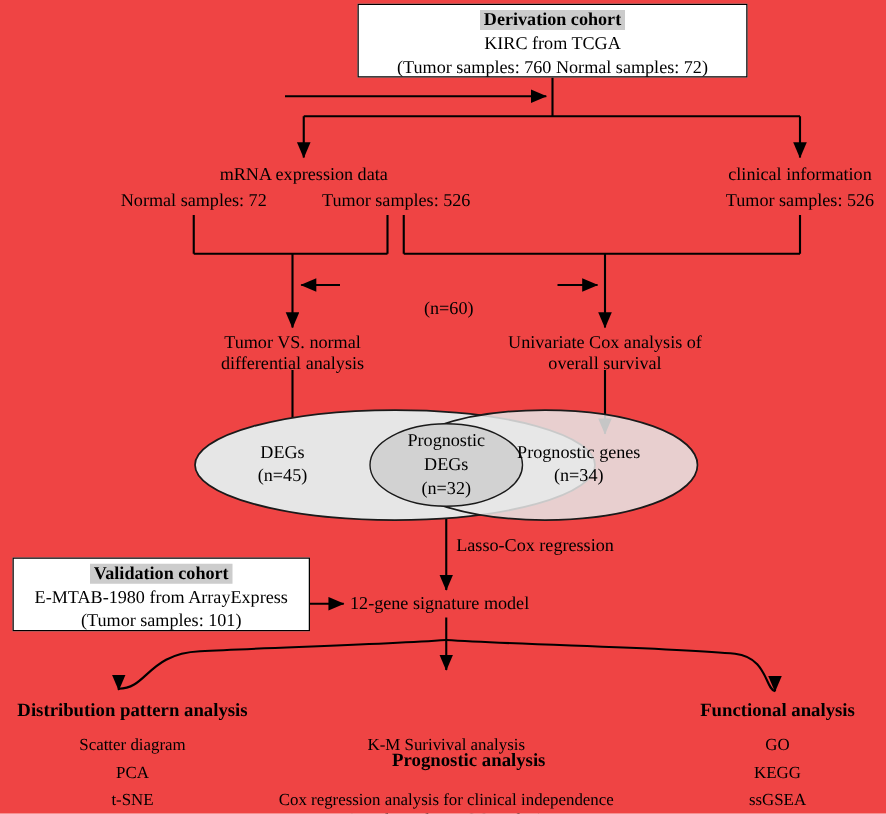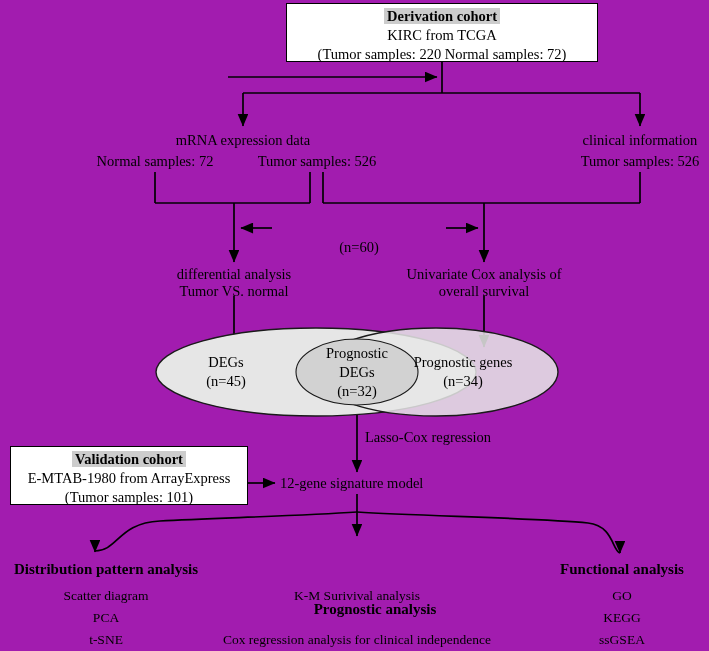--- a/index.html
+++ b/index.html
@@ -4,21 +4,21 @@
 <style>
   html, body {
     margin: 0;
     padding: 0;
     background: #ffffff;
   }
   #canvas {
     position: relative;
     width: 709px;
     height: 651px;
-    background: #a21caf;
+    background: #ef4444;
     font-family: "Liberation Serif", "DejaVu Serif", serif;
     color: #000000;
     overflow: hidden;
   }
   svg.lines {
     position: absolute;
     left: 0;
     top: 0;
     width: 709px;
     height: 651px;
@@ -120,38 +120,38 @@
       <line x1="95" y1="548" x2="95" y2="552" marker-end="url(#arw)"></line>
       <line x1="620" y1="549" x2="620" y2="553" marker-end="url(#arw)"></line>
     </g>
   </svg>
 
   <div class="boxed" style="left:286px; top:3px; width:312px; height:59px; padding-top:3px;">
     <div>
       <span class="bold hl">Derivation cohort</span>
     </div>
     <div>KIRC from TCGA</div>
-    <div>(Tumor samples: 220     Normal samples: 72)</div>
+    <div>(Tumor samples: 760     Normal samples: 72)</div>
   </div>
 
 
   <div class="txt ctr" style="left:243px; top:132px;">
     <div>mRNA expression data</div>
   </div>
   <div class="txt ctr" style="left:155px; top:153px;text-align:right;">Normal samples: 72</div>
   <div class="txt ctr" style="left:317px; top:153px;">Tumor samples: 526</div>
 
   <div class="txt ctr" style="left:640px; top:132px;">clinical information</div>
   <div class="txt ctr" style="left:640px; top:153px;">Tumor samples: 526</div>
 
   <div class="txt ctr" style="left:359px; top:239px;">(n=60)</div>
 
   <div class="txt ctr" style="left:234px; top:266px;">
+    <div>Tumor VS. normal</div>
     <div>differential  analysis</div>
-    <div>Tumor VS. normal</div>
   </div>
   <div class="txt ctr" style="left:484px; top:266px;">
     <div>Univariate Cox analysis of</div>
     <div>overall survival</div>
   </div>
 
   <div class="venn-wrap" style="left:155px; top:324px; width:404px; height:96px;">
     <svg width="404" height="96" viewBox="0 0 404 96">
       <ellipse cx="161" cy="48" rx="160" ry="44" fill="#e6e6e6" stroke="#1a1a1a" stroke-width="1.4"></ellipse>
       <ellipse cx="281" cy="48" rx="122" ry="44" fill="#e6e6e6" fill-opacity="0.86" stroke="#1a1a1a" stroke-width="1.4"></ellipse>

